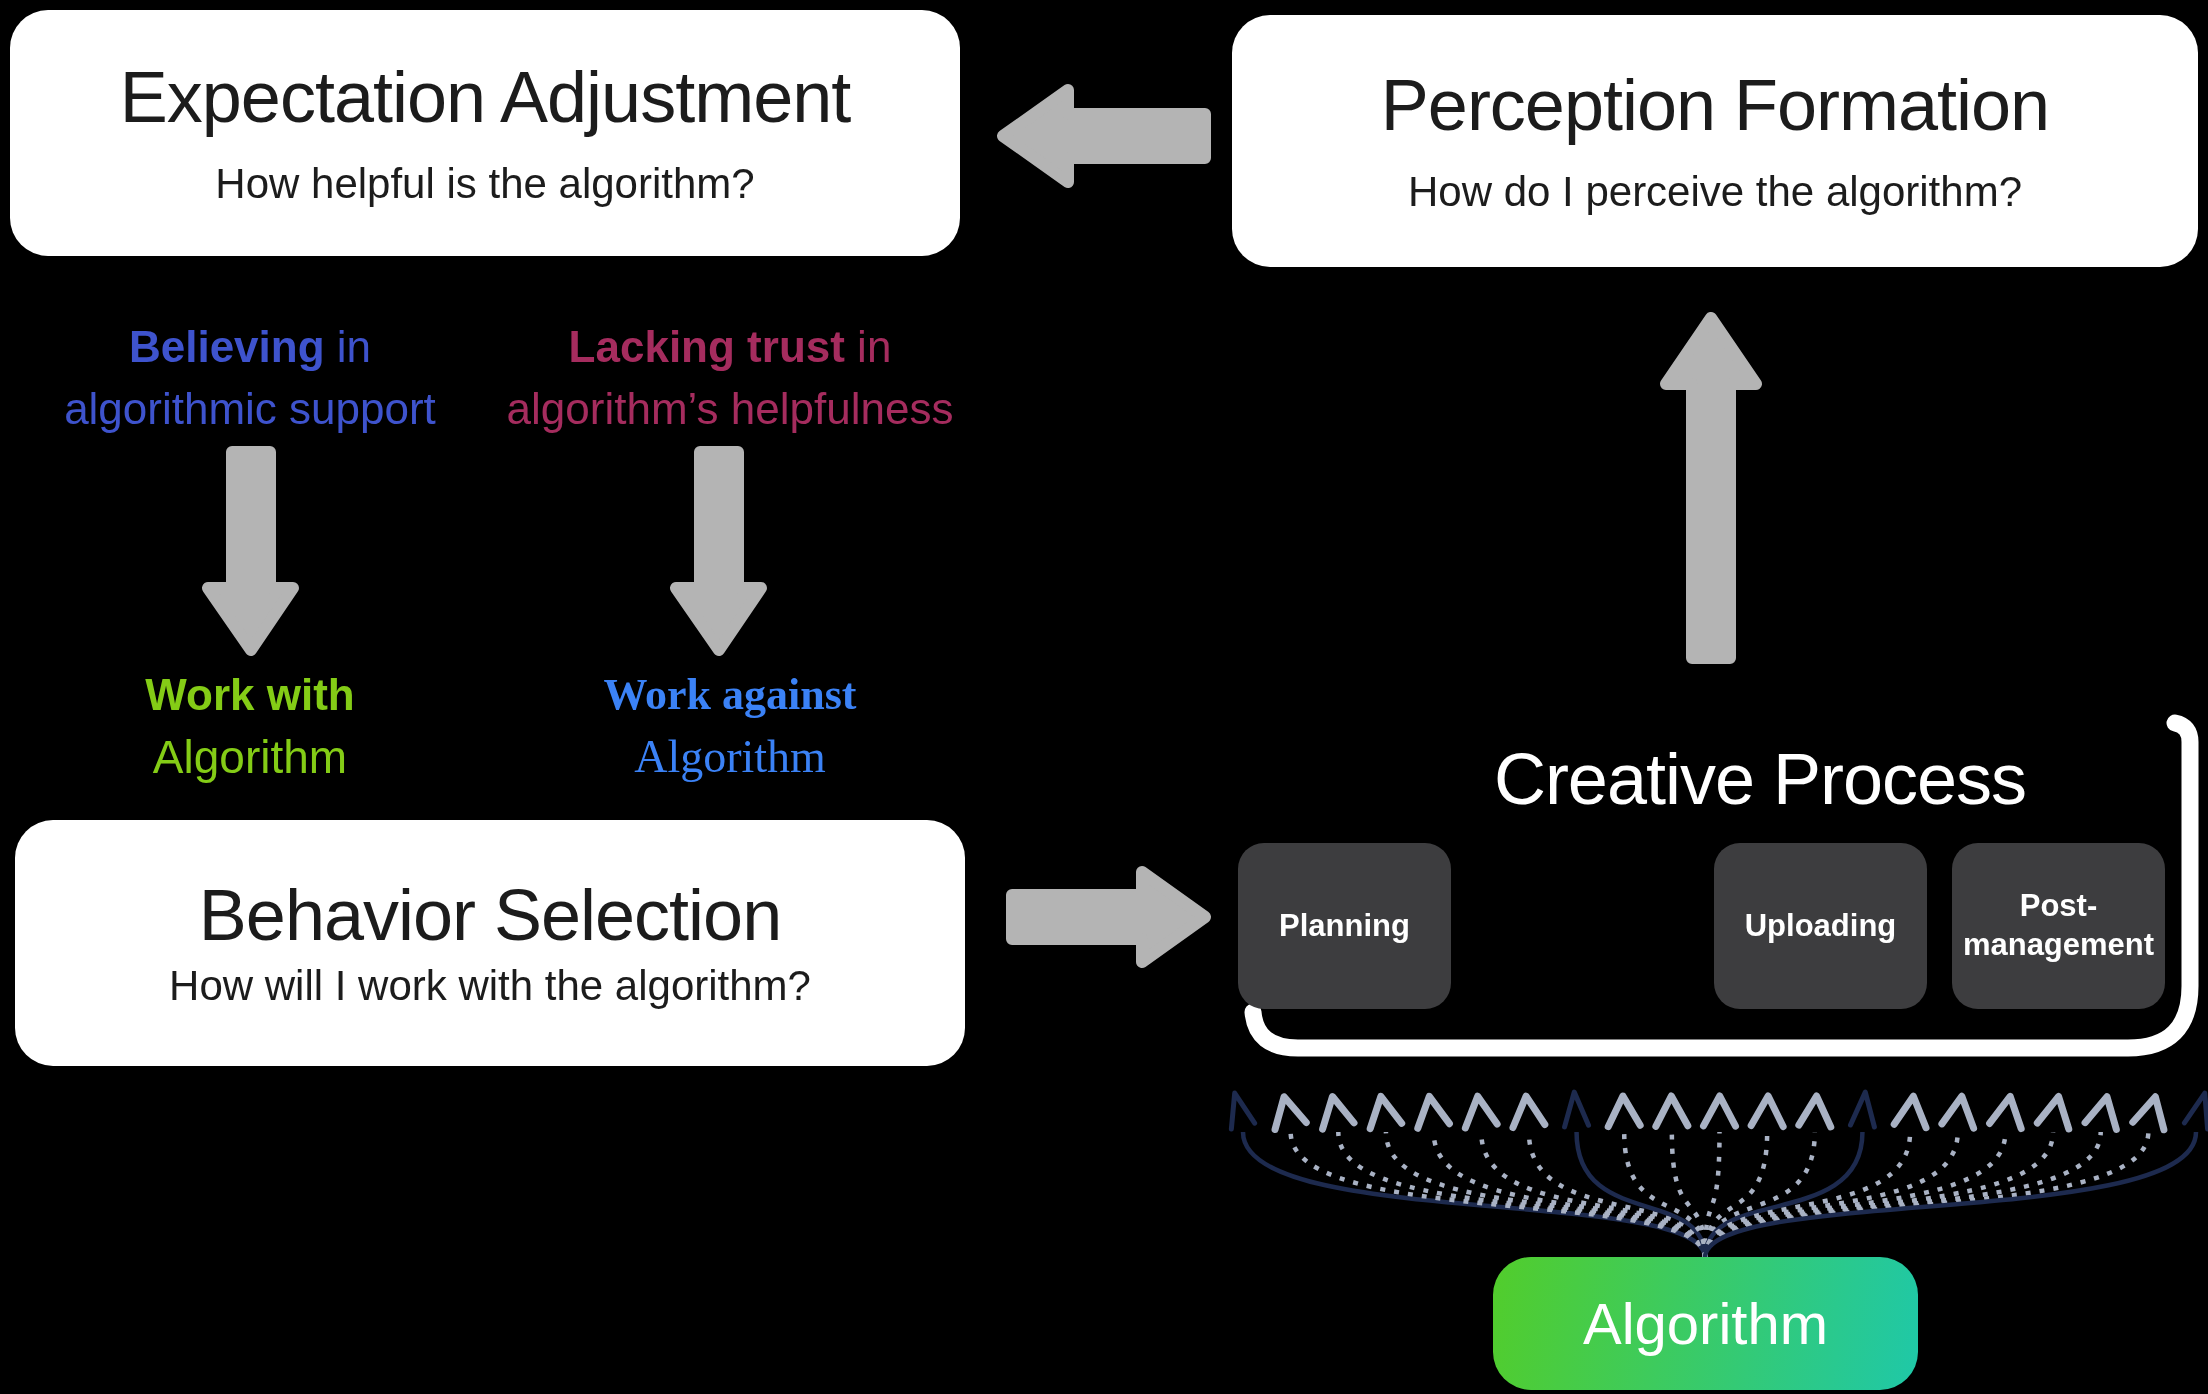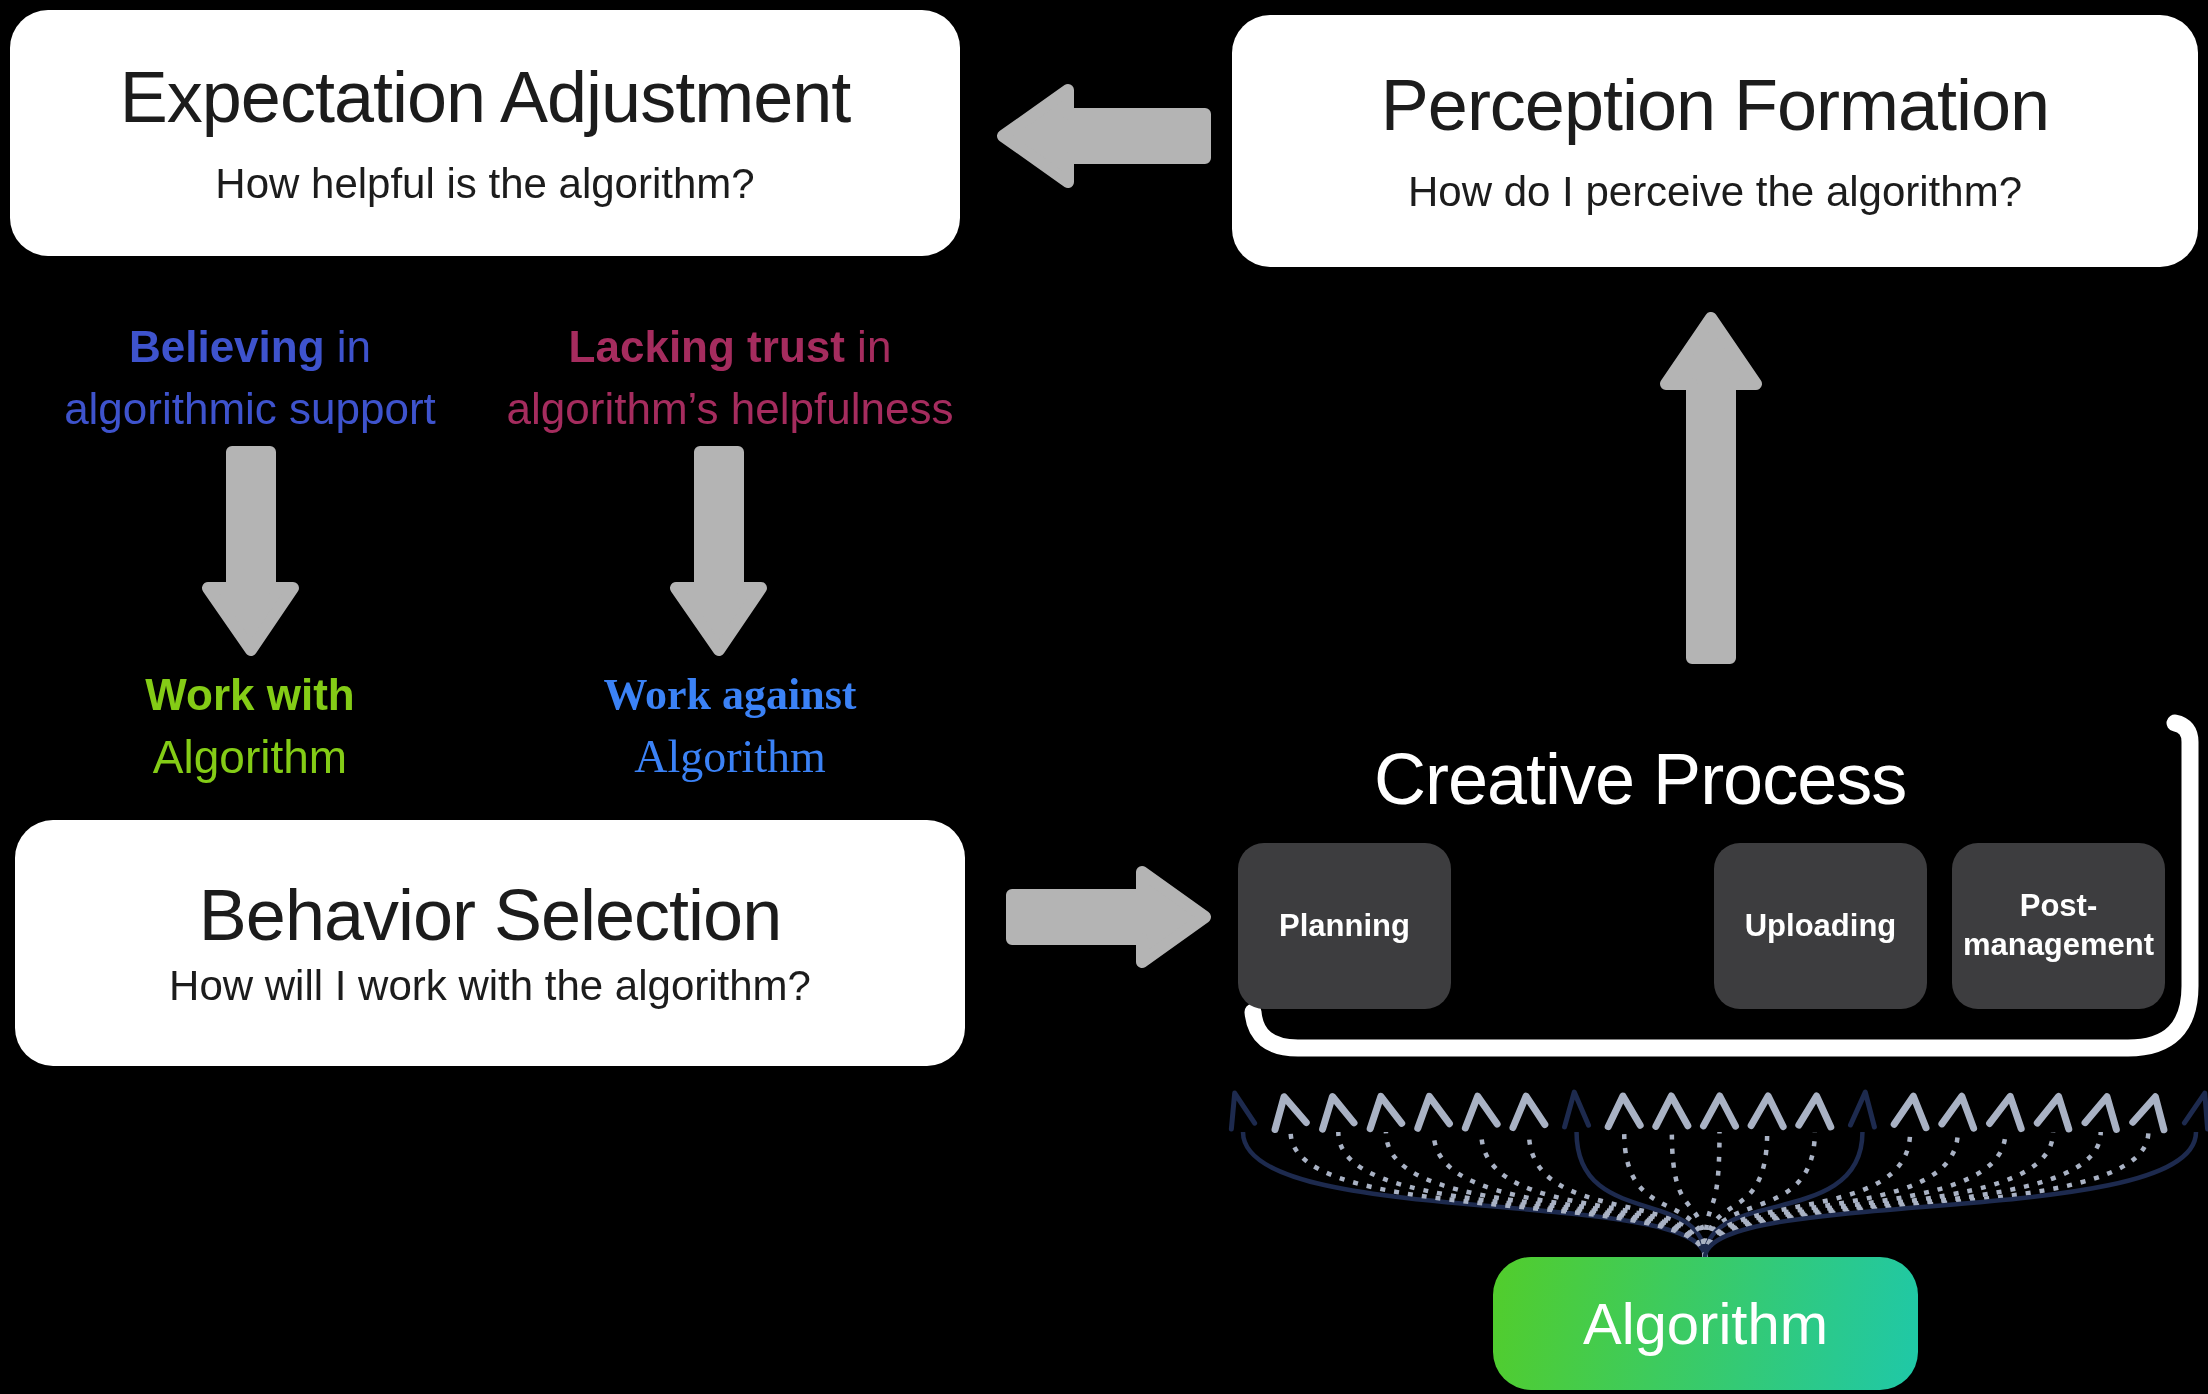--- a/index.html
+++ b/index.html
@@ -19,21 +19,21 @@
   .card-bs{left:15px;top:820px;width:950px;height:246px;gap:8px;}
 
   .colored{position:absolute;text-align:center;font-size:44px;line-height:62px;}
   .colored .b{font-weight:700;}
   .belief-pos{left:10px;top:316px;width:480px;}
   .belief-neg{left:470px;top:316px;width:520px;}
   .action-pos{left:10px;top:664px;width:480px;}
   .action-neg{left:470px;top:664px;width:520px;}
   .action-line2{font-size:46px;}
 
-  .cp-title{position:absolute;left:1374px;top:738px;width:710px;
+  .cp-title{position:absolute;left:1405px;top:738px;width:710px;text-align:center;
             font-size:72px;color:#ffffff;letter-spacing:-1px;}
 
   .stage{position:absolute;top:843px;width:213px;height:166px;background:#3d3d3f;
          border-radius:26px;color:#ffffff;font-size:31px;font-weight:700;
          display:flex;align-items:center;justify-content:center;text-align:center;
          padding:0 14px;box-sizing:border-box;line-height:1.25;}
   .stage-0{left:1238px;} .stage-1{left:1476px;} .stage-2{left:1714px;} .stage-3{left:1952px;}
 
   .algo{position:absolute;left:1493px;top:1257px;width:425px;height:133px;
         border-radius:38px;display:flex;align-items:center;justify-content:center;

